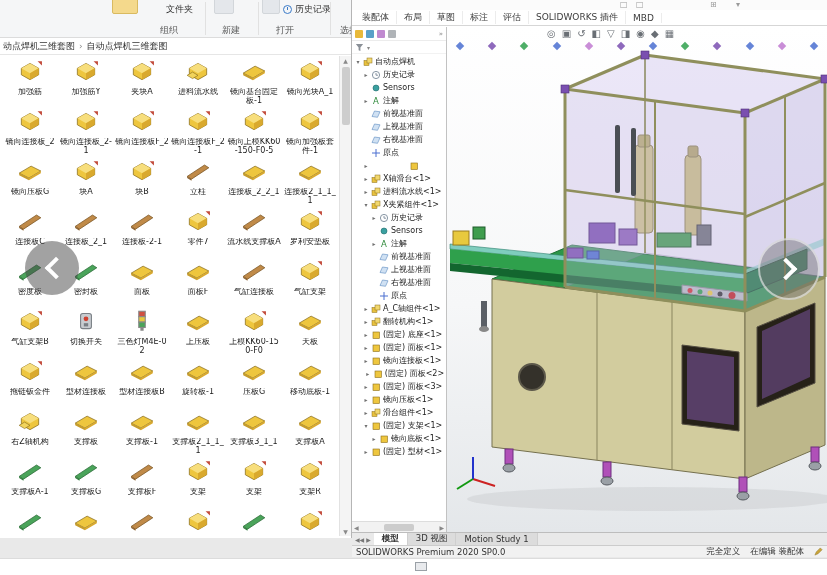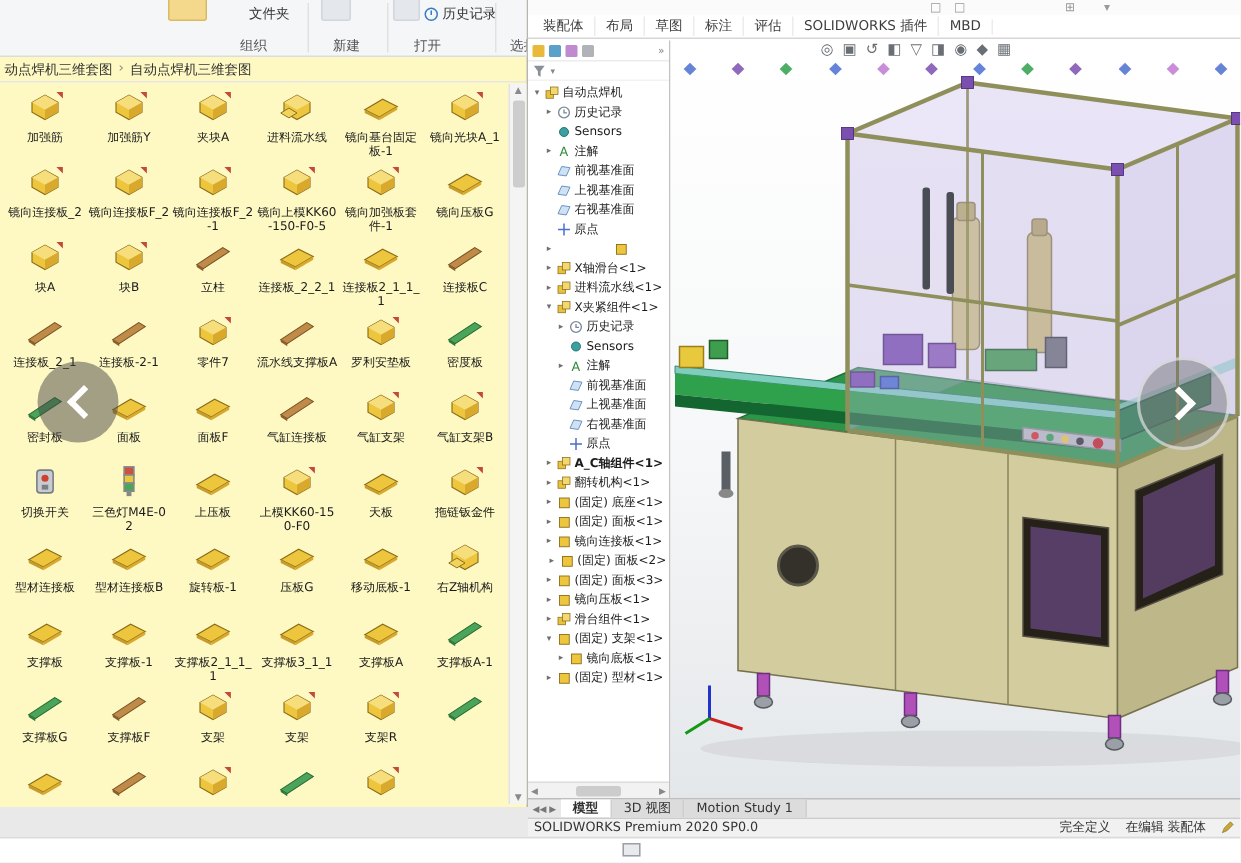--- a/index.html
+++ b/index.html
@@ -1,20 +1,20 @@
 <!DOCTYPE html>
 <html><head>
 <meta charset="utf-8">
 <style>
   *{margin:0;padding:0;box-sizing:border-box}
   html,body{width:827px;height:575px}
   body{position:relative;overflow:hidden;background:#e9e9e9;font-family:"DejaVu Sans","Liberation Sans",sans-serif;-webkit-font-smoothing:antialiased}
 
   
-  .explorer{position:absolute;left:0;top:0;width:352px;height:538px;background:#fef9c3;border-right:1px solid #b5b5b5}
+  .explorer{position:absolute;left:0;top:0;width:352px;height:538px;background:#ffffff;border-right:1px solid #b5b5b5}
   .ex-ribbon{position:relative;height:38px;background:#f5f6f7;border-bottom:1px solid #dcdcdc;overflow:hidden}
   .rb-stub{position:absolute;top:-7px;height:21px;border-radius:2px;background:#e4e7eb;border:1px solid #d2d6da}
   .rb-stub.folder{background:#f4d98c;border-color:#d9ba60}
   .rb-sep{position:absolute;top:2px;bottom:2px;width:1px;background:#e1e1e1}
   .rb-top-label{position:absolute;top:3px;font-size:9px;color:#333;white-space:nowrap}
   .rb-label{position:absolute;top:24px;font-size:9px;color:#555;white-space:nowrap}
   .rb-history{position:absolute;top:3px;left:283px;display:flex;align-items:center;gap:3px;font-size:9px;color:#333;cursor:pointer}
   .clock{width:9px;height:9px;border-radius:50%;border:1.5px solid #3a7ac8;position:relative;flex:none}
   .clock:before{content:"";position:absolute;left:3px;top:1px;width:1px;height:3px;background:#3a7ac8}
   .ex-crumbs{height:17px;display:flex;align-items:center;gap:4px;padding:0 3px;font-size:9px;color:#333;border-bottom:1px solid #e6e6e6;white-space:nowrap;overflow:hidden}
@@ -166,20 +166,29 @@
           </svg></span>
         <span class="file-label">镜向连接板_2</span>
       </div>
       <div class="file-item">
         <span><svg width="26" height="26" viewBox="0 0 24 24">
             <polygon points="4,9.5 12,5 20,9.5 20,15.5 12,20 4,15.5" fill="#eec63e" stroke="#8a6d1a" stroke-width="0.7"></polygon>
             <polygon points="4,9.5 12,5 20,9.5 12,14" fill="#f7de7c"></polygon>
             <polygon points="12,14 20,9.5 20,15.5 12,20" fill="#d9a92e"></polygon>
             <polygon points="19,3 23,3 23,7" fill="#c24a3a"></polygon>
           </svg></span>
+        <span class="file-label">镜向连接板_2-1</span>
+      </div>
+      <div class="file-item">
+        <span><svg width="26" height="26" viewBox="0 0 24 24">
+            <polygon points="4,9.5 12,5 20,9.5 20,15.5 12,20 4,15.5" fill="#eec63e" stroke="#8a6d1a" stroke-width="0.7"></polygon>
+            <polygon points="4,9.5 12,5 20,9.5 12,14" fill="#f7de7c"></polygon>
+            <polygon points="12,14 20,9.5 20,15.5 12,20" fill="#d9a92e"></polygon>
+            <polygon points="19,3 23,3 23,7" fill="#c24a3a"></polygon>
+          </svg></span>
         <span class="file-label">镜向连接板F_2</span>
       </div>
       <div class="file-item">
         <span><svg width="26" height="26" viewBox="0 0 24 24">
             <polygon points="4,9.5 12,5 20,9.5 20,15.5 12,20 4,15.5" fill="#eec63e" stroke="#8a6d1a" stroke-width="0.7"></polygon>
             <polygon points="4,9.5 12,5 20,9.5 12,14" fill="#f7de7c"></polygon>
             <polygon points="12,14 20,9.5 20,15.5 12,20" fill="#d9a92e"></polygon>
             <polygon points="19,3 23,3 23,7" fill="#c24a3a"></polygon>
           </svg></span>
         <span class="file-label">镜向连接板F_2-1</span>
@@ -795,21 +804,21 @@
           </div>
           <div class="tree-row" style="padding-left: 19px;">
             <span class="tree-arrow"></span>
             <span class="tree-ic">
               <svg width="10" height="10" viewBox="0 0 10 10">
                 <path d="M5 1v8M1 5h8" stroke="#4a6fd0" stroke-width="1"></path>
               </svg>
             </span>
             <span class="tree-label">原点</span>
           </div>
-          <div class="tree-row" style="padding-left: 11px; font-weight: bold;">
+          <div class="tree-row" style="padding-left: 11px;">
             <span class="tree-arrow">▸</span>
             <span class="tree-ic">
               <svg width="10" height="10" viewBox="0 0 10 10">
                 <rect x="1" y="3.5" width="5" height="5" fill="#e8c23e" stroke="#8a6d1a" stroke-width="0.5"></rect>
                 <rect x="4" y="1" width="5" height="5" fill="#f2d86e" stroke="#8a6d1a" stroke-width="0.5"></rect>
               </svg>
             </span>
             <span class="tree-label">A_C轴组件&lt;1&gt;</span>
           </div>
           <div class="tree-row" style="padding-left: 11px;">

